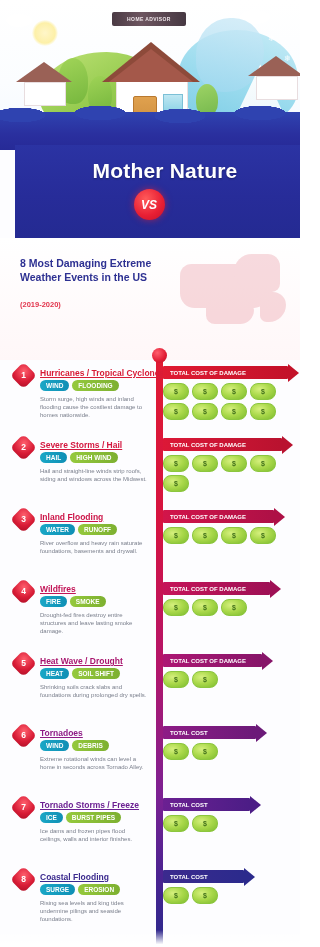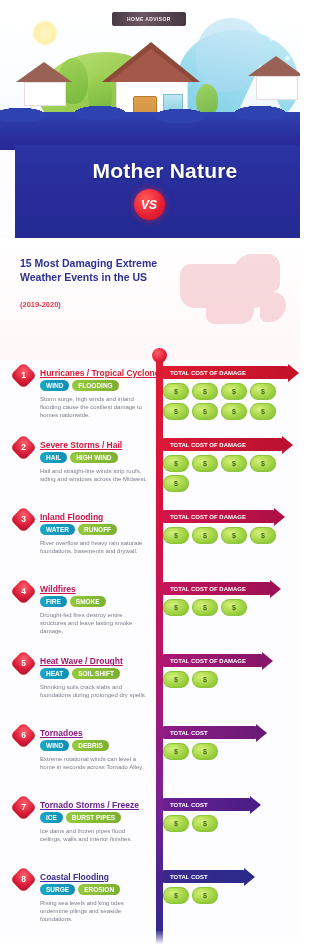--- a/index.html
+++ b/index.html
@@ -174,21 +174,21 @@
     </div>
   </div>
 
   <div class="subhead"></div>
   <div class="usmap">
     <div class="blob" style="left:4px;top:14px;width:92px;height:44px;border-radius:14px 30px 24px 18px;"></div>
     <div class="blob" style="left:58px;top:4px;width:46px;height:38px;border-radius:26px 18px 12px 30px;"></div>
     <div class="blob" style="left:30px;top:50px;width:48px;height:24px;border-radius:10px 16px 22px 14px;"></div>
     <div class="blob" style="left:84px;top:42px;width:26px;height:30px;border-radius:12px 20px 26px 10px;"></div>
   </div>
-  <div class="sub-title">15 Most Damaging Extreme Weather Events in the US</div>
+  <div class="sub-title">8 Most Damaging Extreme Weather Events in the US</div>
   <div class="sub-note">(2019-2020)</div>
 
   <div class="tl-bar"></div>
   <div class="tl-cap"></div>
 
   <div id="rows-host">
       <div class="row" style="top: 366px;">
         <div class="badge">
           <span>1</span>
         </div>

